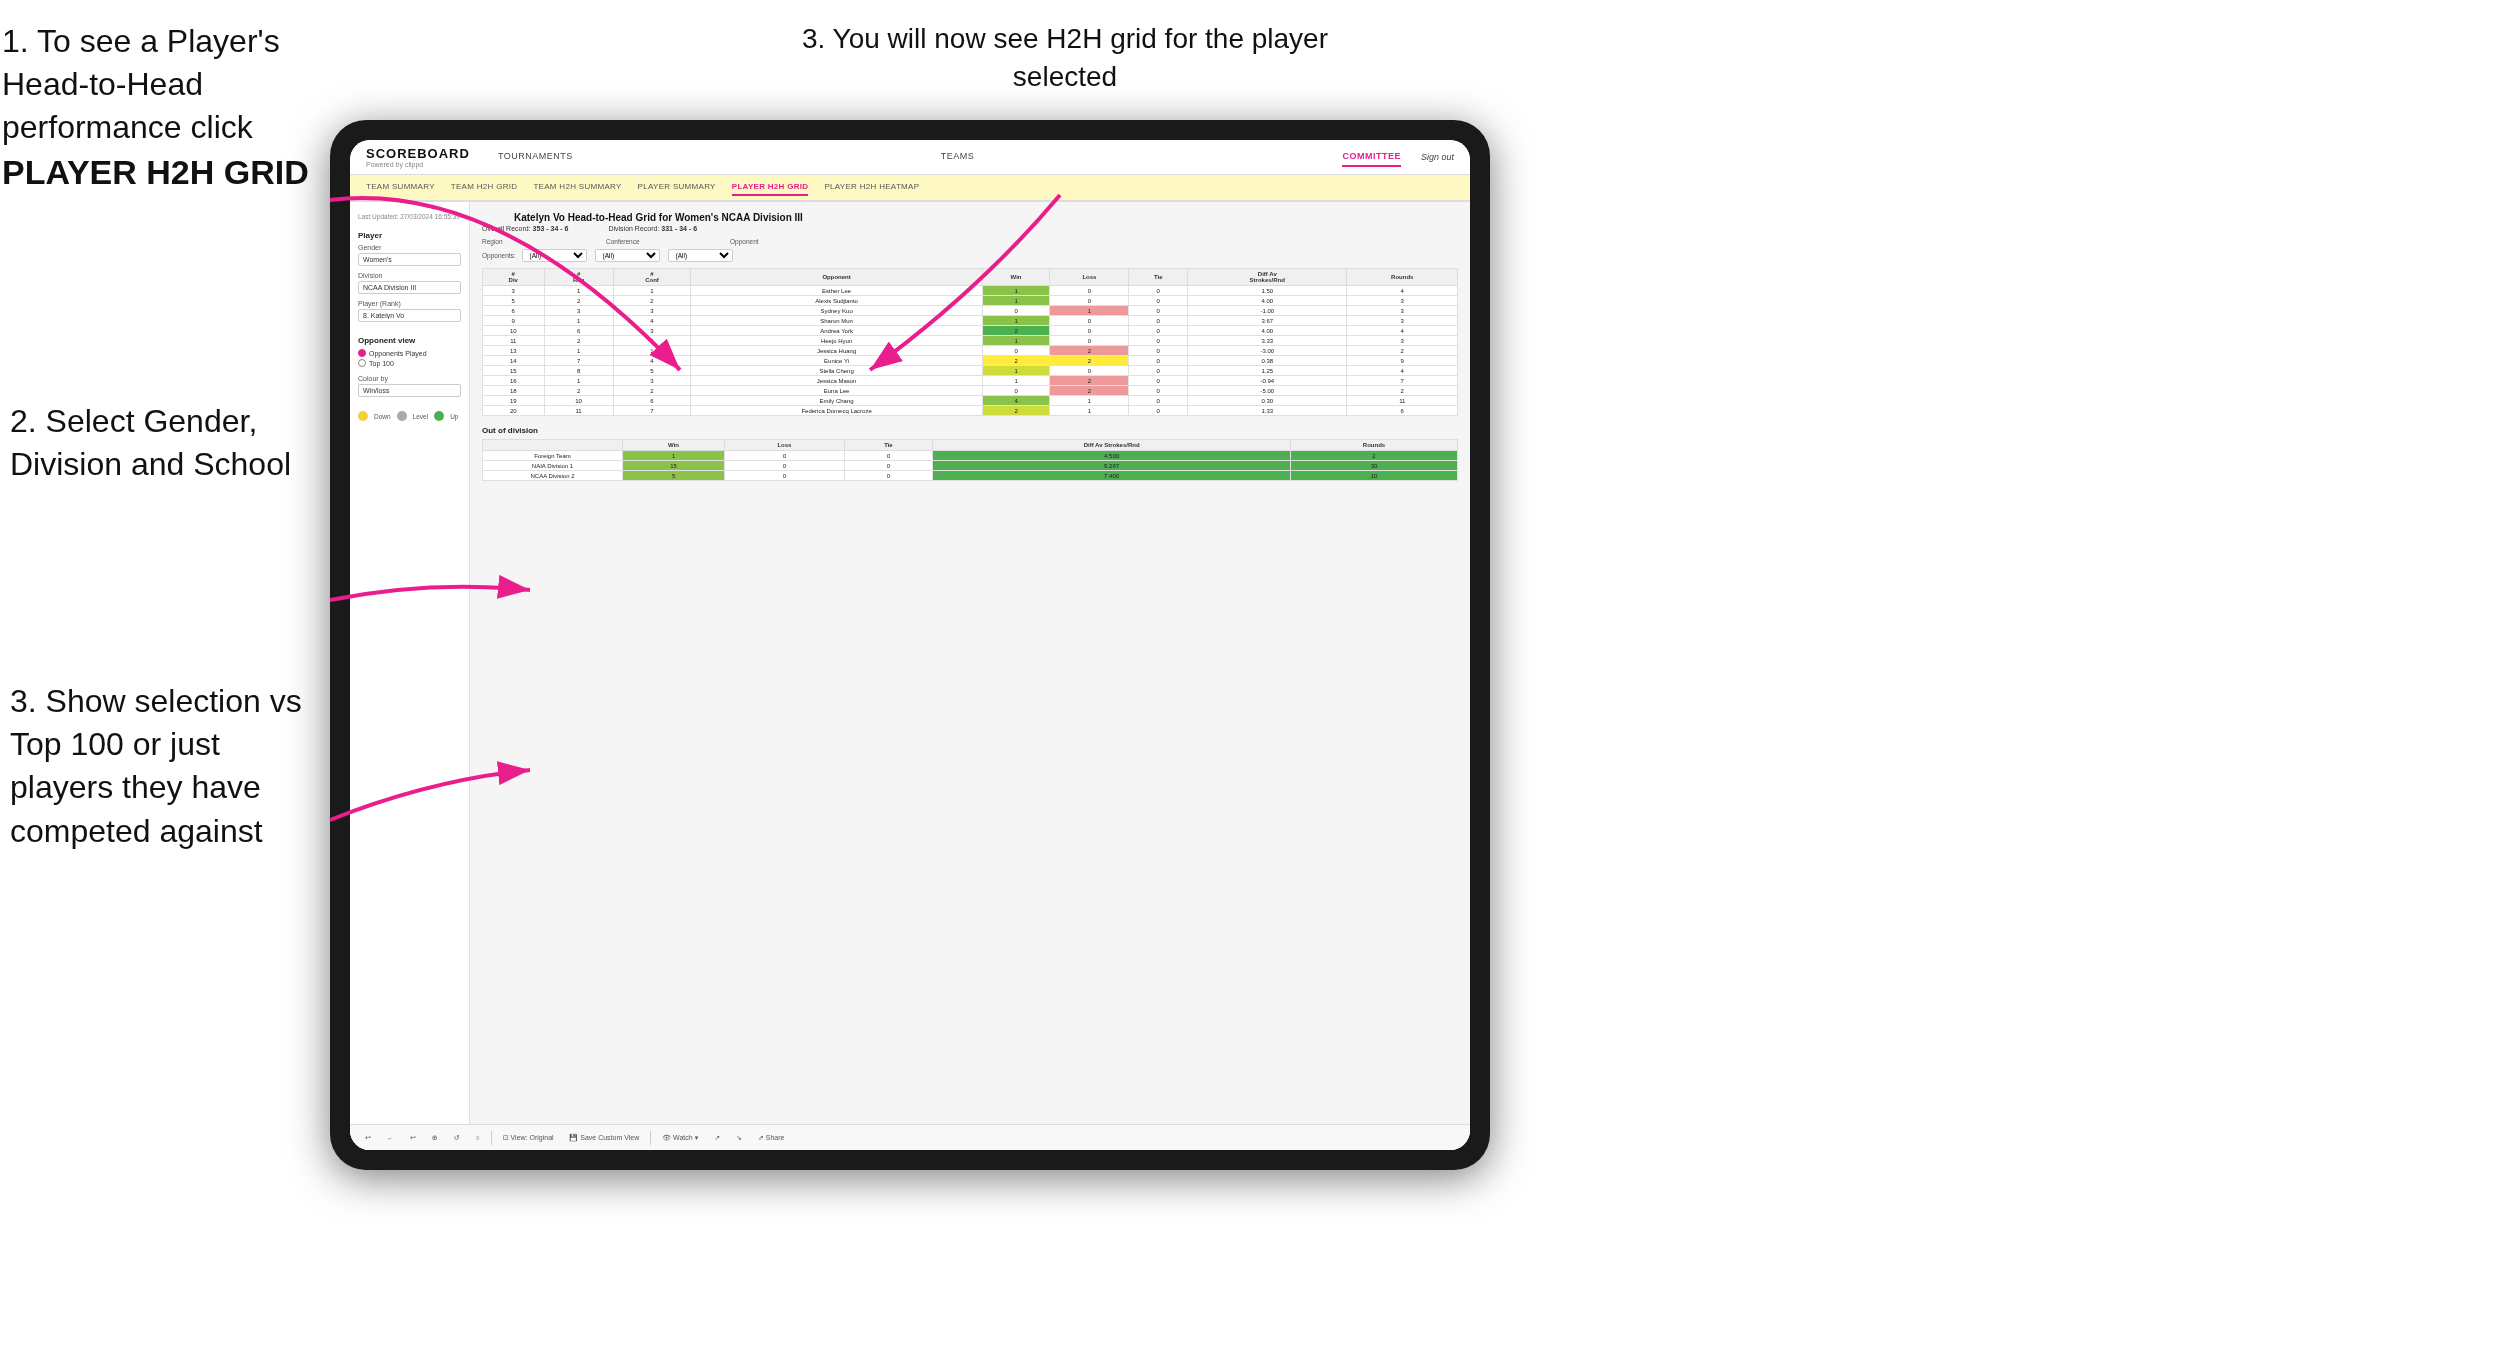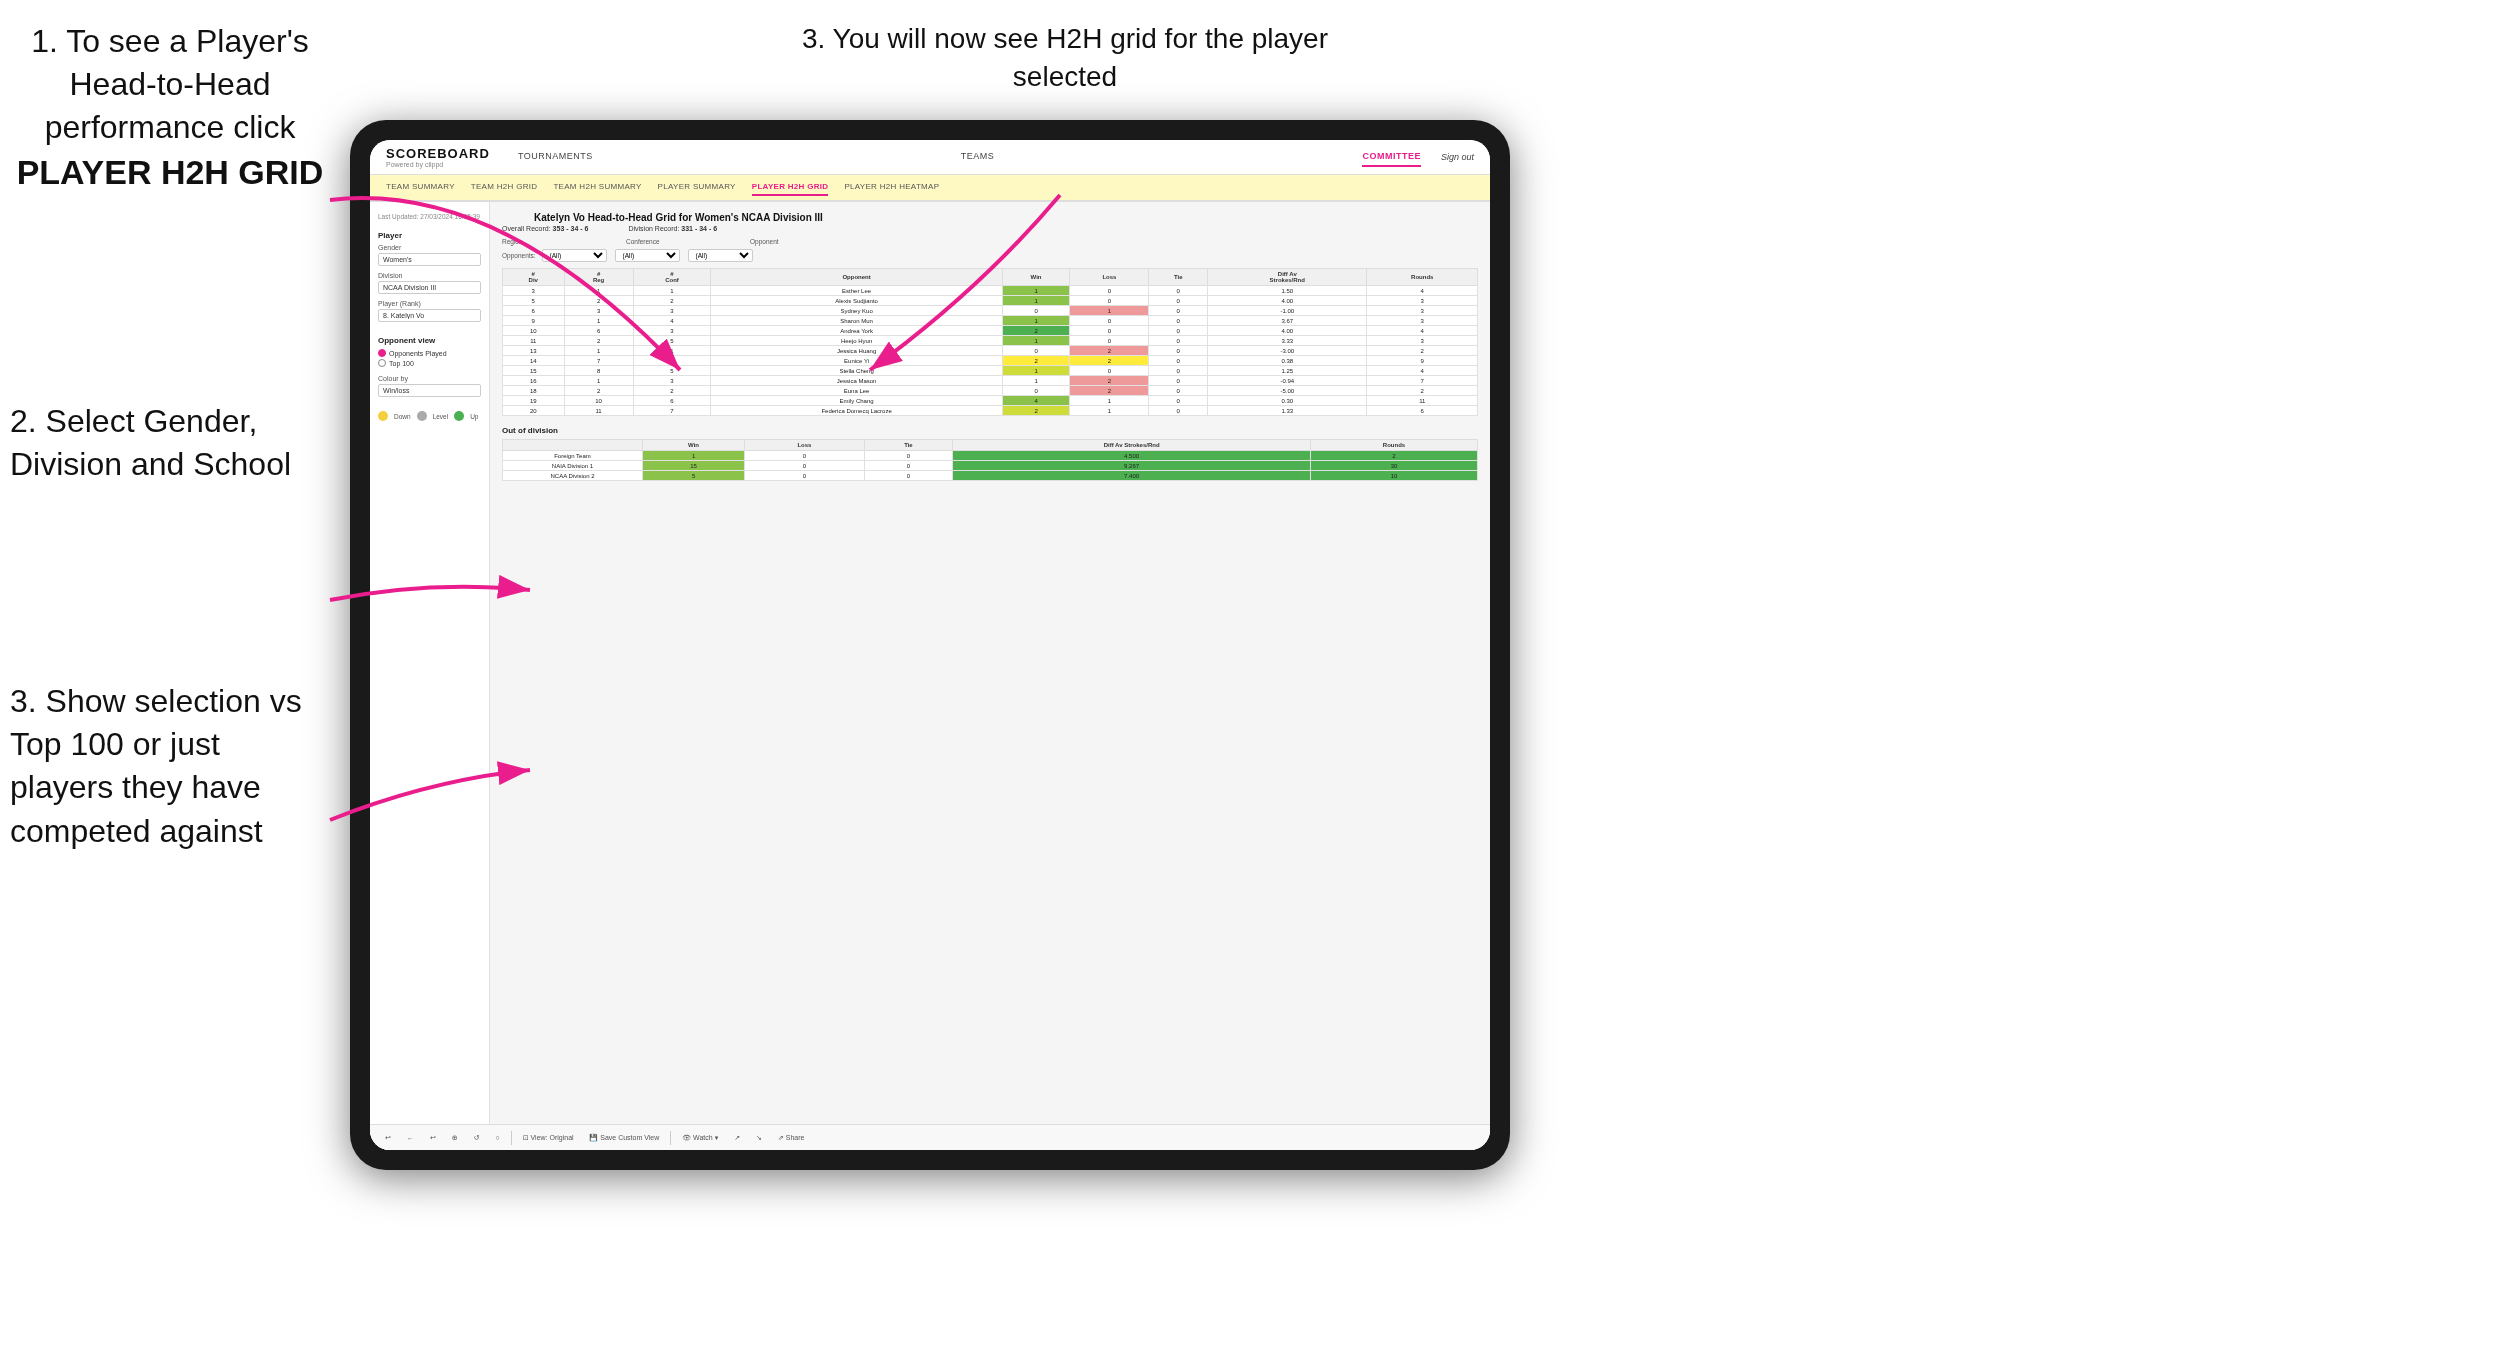--- a/index.html
+++ b/index.html
@@ -9,26 +9,25 @@
       width: 2512px;
       height: 1352px;
       position: relative;
       overflow: hidden;
     }
 
     
     .instruction-topleft {
       position: absolute;
       top: 20px;
-      left: 10px;
+      left: 2px;
       width: 320px;
       font-size: 32px;
       line-height: 1.35;
       color: #111;
-      text-align: center;
     }
     .instruction-topleft strong {
       font-size: 34px;
     }
     .instruction-topright {
       position: absolute;
       top: 20px;
       left: 785px;
       width: 560px;
       font-size: 28px;
@@ -59,21 +58,20 @@
     .tablet {
       position: absolute;
       top: 120px;
       left: 330px;
       width: 1160px;
       height: 1050px;
       background: #1a1a1a;
       border-radius: 36px;
       box-shadow: 0 8px 40px rgba(0,0,0,0.5);
       padding: 20px;
-      margin-left: 20px;
     }
     .tablet-screen {
       width: 100%;
       height: 100%;
       background: #f0f0f0;
       border-radius: 20px;
       overflow: hidden;
       position: relative;
     }
 

